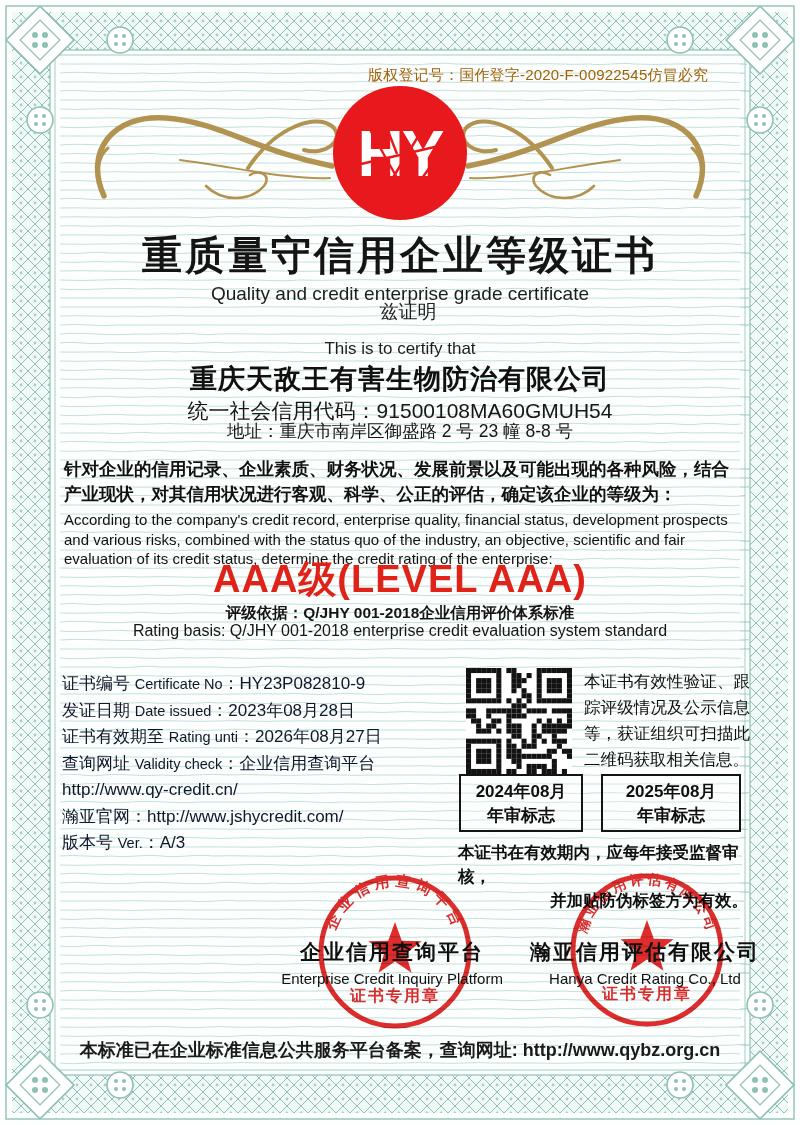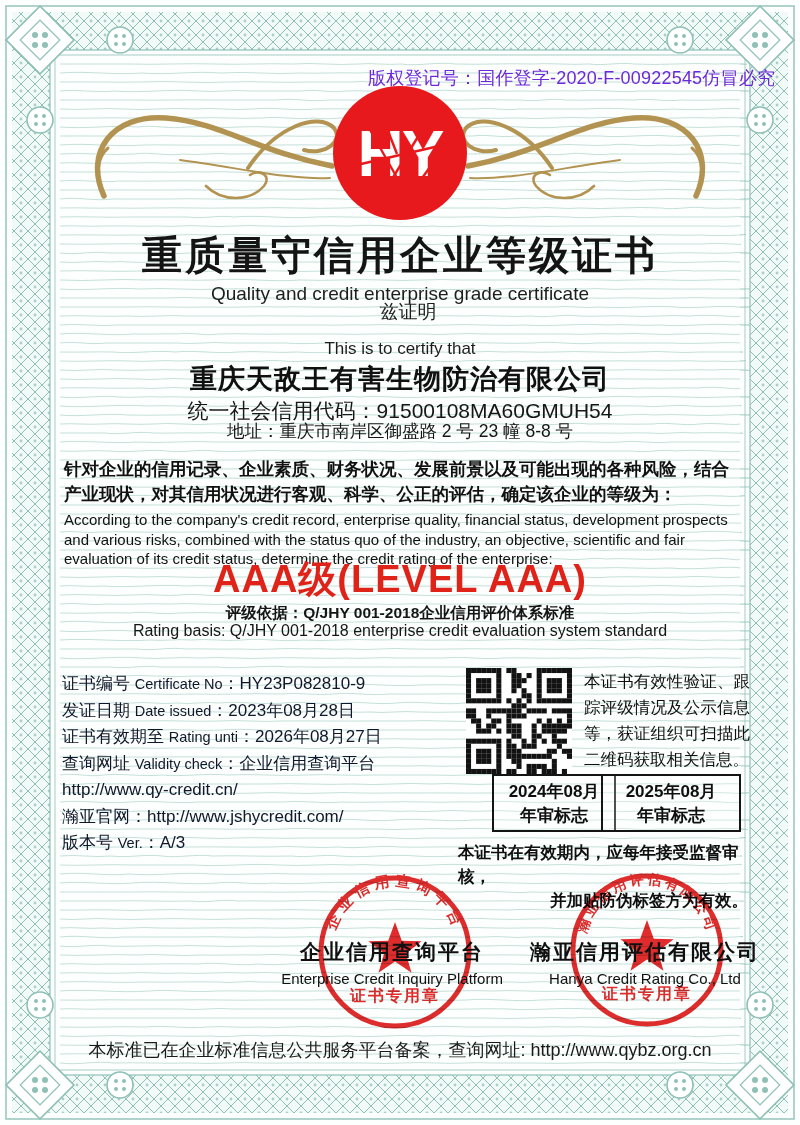--- a/index.html
+++ b/index.html
@@ -1,51 +1,51 @@
 <!DOCTYPE html>
 <html style="--color-accent: #e02319; --color-seal: #dd1b1b; --color-gold: #b08e48; --color-border_teal: #8fc0b6; --color-logo_red: #e8191c;"><head>
 <meta charset="utf-8">
 <style>
   html,body{margin:0;padding:0;background:#888;}
   .page{position:relative;width:800px;height:1125px;margin:0 auto;background:#fdfffe;overflow:hidden;
         font-family:"Liberation Sans","DejaVu Sans",sans-serif;color:#1c1c1c;}
   .abs{position:absolute;}
   svg{display:block;}
   .ctr{left:0;width:800px;text-align:center;}
-  .copyright{top:66px;left:368px;font-size:18px;color:#6d28d9;letter-spacing:.2px;}
+  .copyright{top:66px;left:368px;font-size:15px;color:#a16207;letter-spacing:.2px;}
   .title-zh{top:228px;font-size:40px;font-weight:700;letter-spacing:3px;color:#141414;}
   .title-en{top:283px;font-size:19px;color:#1d1d1d;}
   .certify-zh{top:299px;font-size:19px;color:#1d1d1d;margin-left:8px;}
   .certify-en{top:339px;font-size:17px;color:#1d1d1d;}
   .company{top:361px;font-size:27px;font-weight:700;color:#101010;letter-spacing:1px;}
   .code-line{top:397px;font-size:21px;color:#161616;}
   .addr-line{top:419px;font-size:17.5px;color:#161616;}
   .para{left:64px;top:457px;width:674px;}
   .para .zh{font-size:17.5px;font-weight:600;line-height:25px;color:#111;}
   .para .en{font-size:15px;line-height:19.5px;color:#111;margin-top:3px;}
   .aaa{top:554px;font-size:38px;font-weight:700;color:var(--color-accent,#e02319);letter-spacing:1px;}
   .basis-zh{top:603px;font-size:15.5px;font-weight:600;color:#151515;}
   .basis-en{top:622px;font-size:16px;color:#151515;text-align:center;}
   .details{left:62px;top:671px;width:400px;font-size:17px;line-height:26.5px;color:#0f172a;}
   .details .lab-en{font-size:14.5px;}
   .qr-wrap{left:466px;top:668px;width:106px;height:106px;background:#fff;}
   .qr-note{left:584px;top:668px;width:166px;font-size:16.5px;line-height:26px;color:#0f0f0f;text-align:justify;}
   .abox{border:2.5px solid #141414;text-align:center;font-size:17px;line-height:24px;font-weight:600;
         color:#0f0f0f;padding-top:4px;background:rgba(255,255,255,.25);}
-  .abox1{left:492px;top:774px;width:120px;height:50px;}
+  .abox1{left:459px;top:774px;width:120px;height:50px;}
   .abox2{left:601px;top:774px;width:136px;height:50px;}
   .anote{left:458px;top:840px;width:290px;font-size:16.5px;line-height:24px;color:#0f0f0f;font-weight:600;}
   .anote .l2{text-align:right;}
   .cap{text-align:center;z-index:3;}
   .cap .zh{font-size:21px;font-weight:700;letter-spacing:2px;color:#101010;}
   .cap .en{font-size:15px;color:#101010;margin-top:4px;}
   .cap-left{left:272px;top:938px;width:240px;}
   .cap-right{left:520px;top:938px;width:250px;}
   .seal{z-index:2;mix-blend-mode:multiply;opacity:.92;}
-  .footer{top:1038px;font-size:18px;font-weight:400;color:#1a1a1a;}
+  .footer{top:1038px;font-size:18px;font-weight:700;color:#1a1a1a;}
   .logo{left:331px;top:84px;}
 </style>
 </head>
 <body>
 
 <div class="page">
 
   <svg id="bg" class="abs" width="800" height="1125" viewBox="0 0 800 1125" style="left:0;top:0;">
     <defs>
       <pattern id="bandpat" width="14" height="14" patternUnits="userSpaceOnUse">

